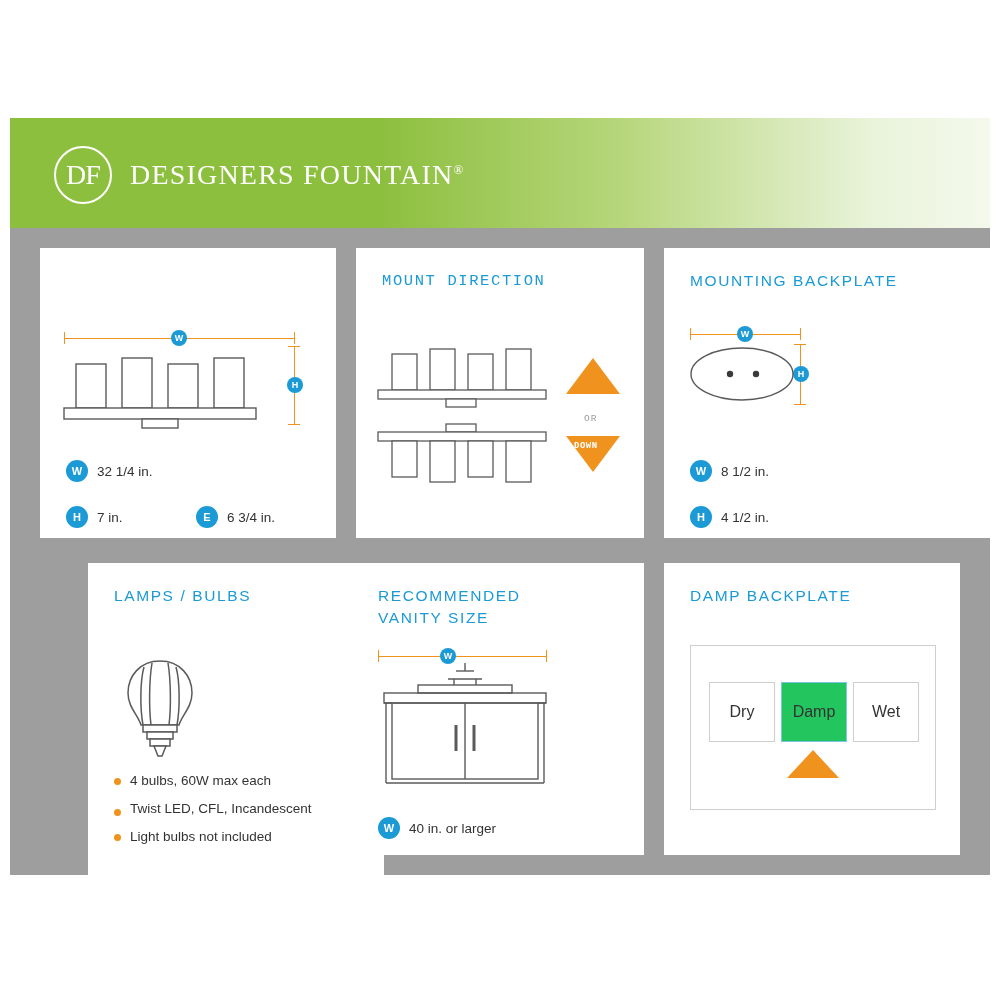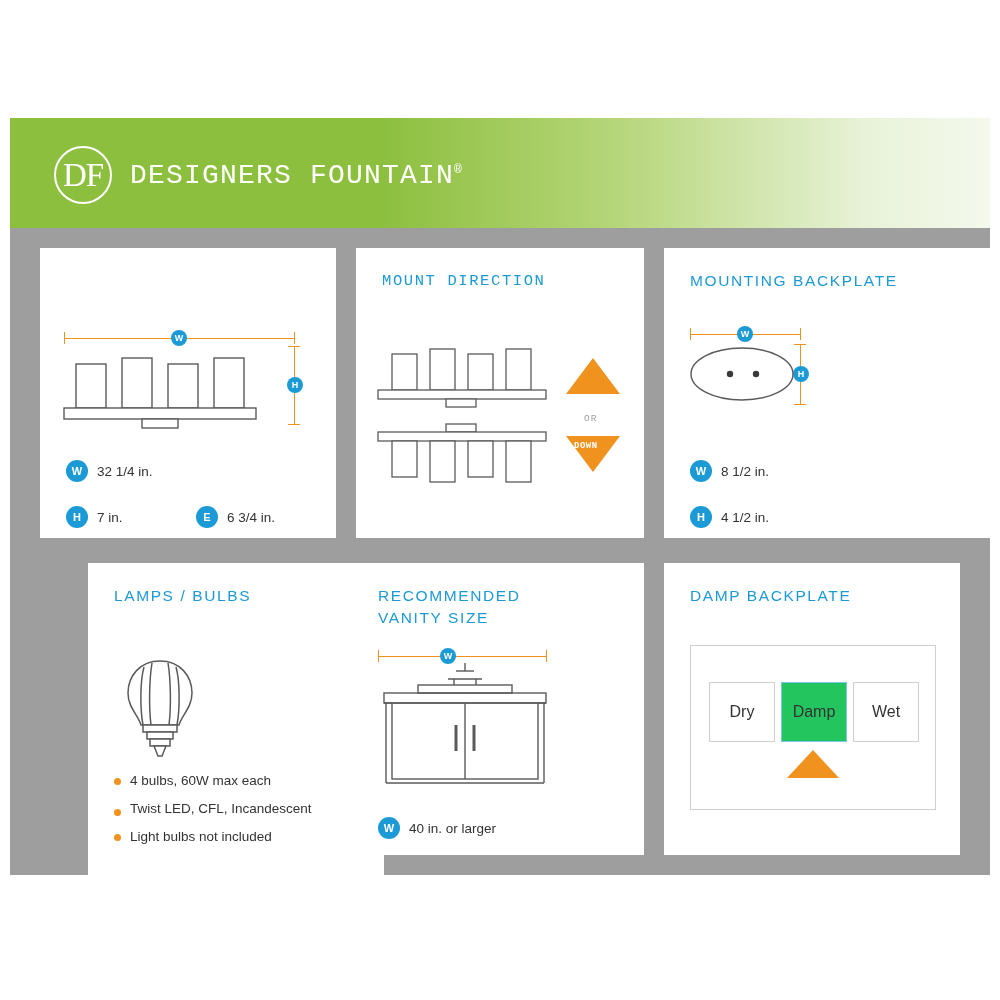--- a/index.html
+++ b/index.html
@@ -46,26 +46,26 @@
   .logo-mark {
     width: 54px;
     height: 54px;
     border-radius: 50%;
     border: 2px solid #ffffff;
     display: flex;
     align-items: center;
     justify-content: center;
     color: #ffffff;
     font-family: "Liberation Serif", serif;
-    font-size: 33px;
+    font-size: 28px;
     letter-spacing: -1px;
   }
   .logo-text {
     color: #ffffff;
-    font-family: Liberation Mono, monospace;
+    font-family: Liberation Serif, serif;
     font-size: 28px;
     letter-spacing: 1.2px;
   }
   .logo-text sup {
     font-size: 13px;
     vertical-align: super;
   }
 
   .card {
     position: absolute;

